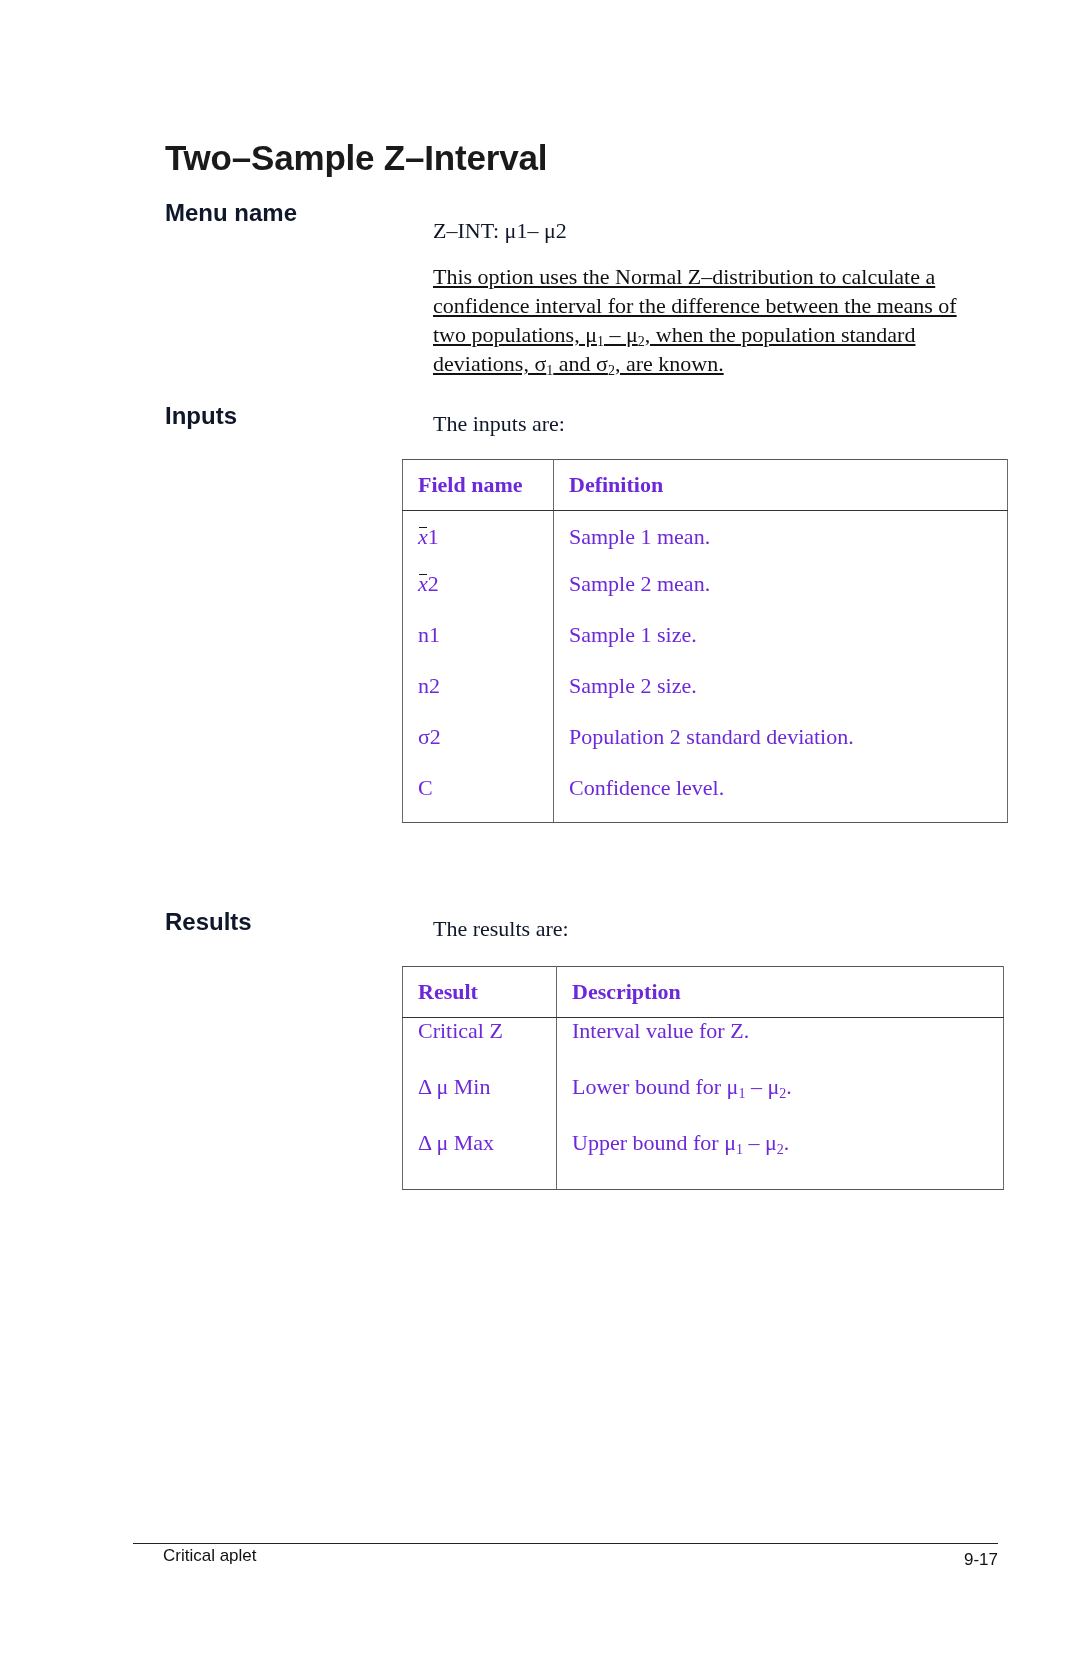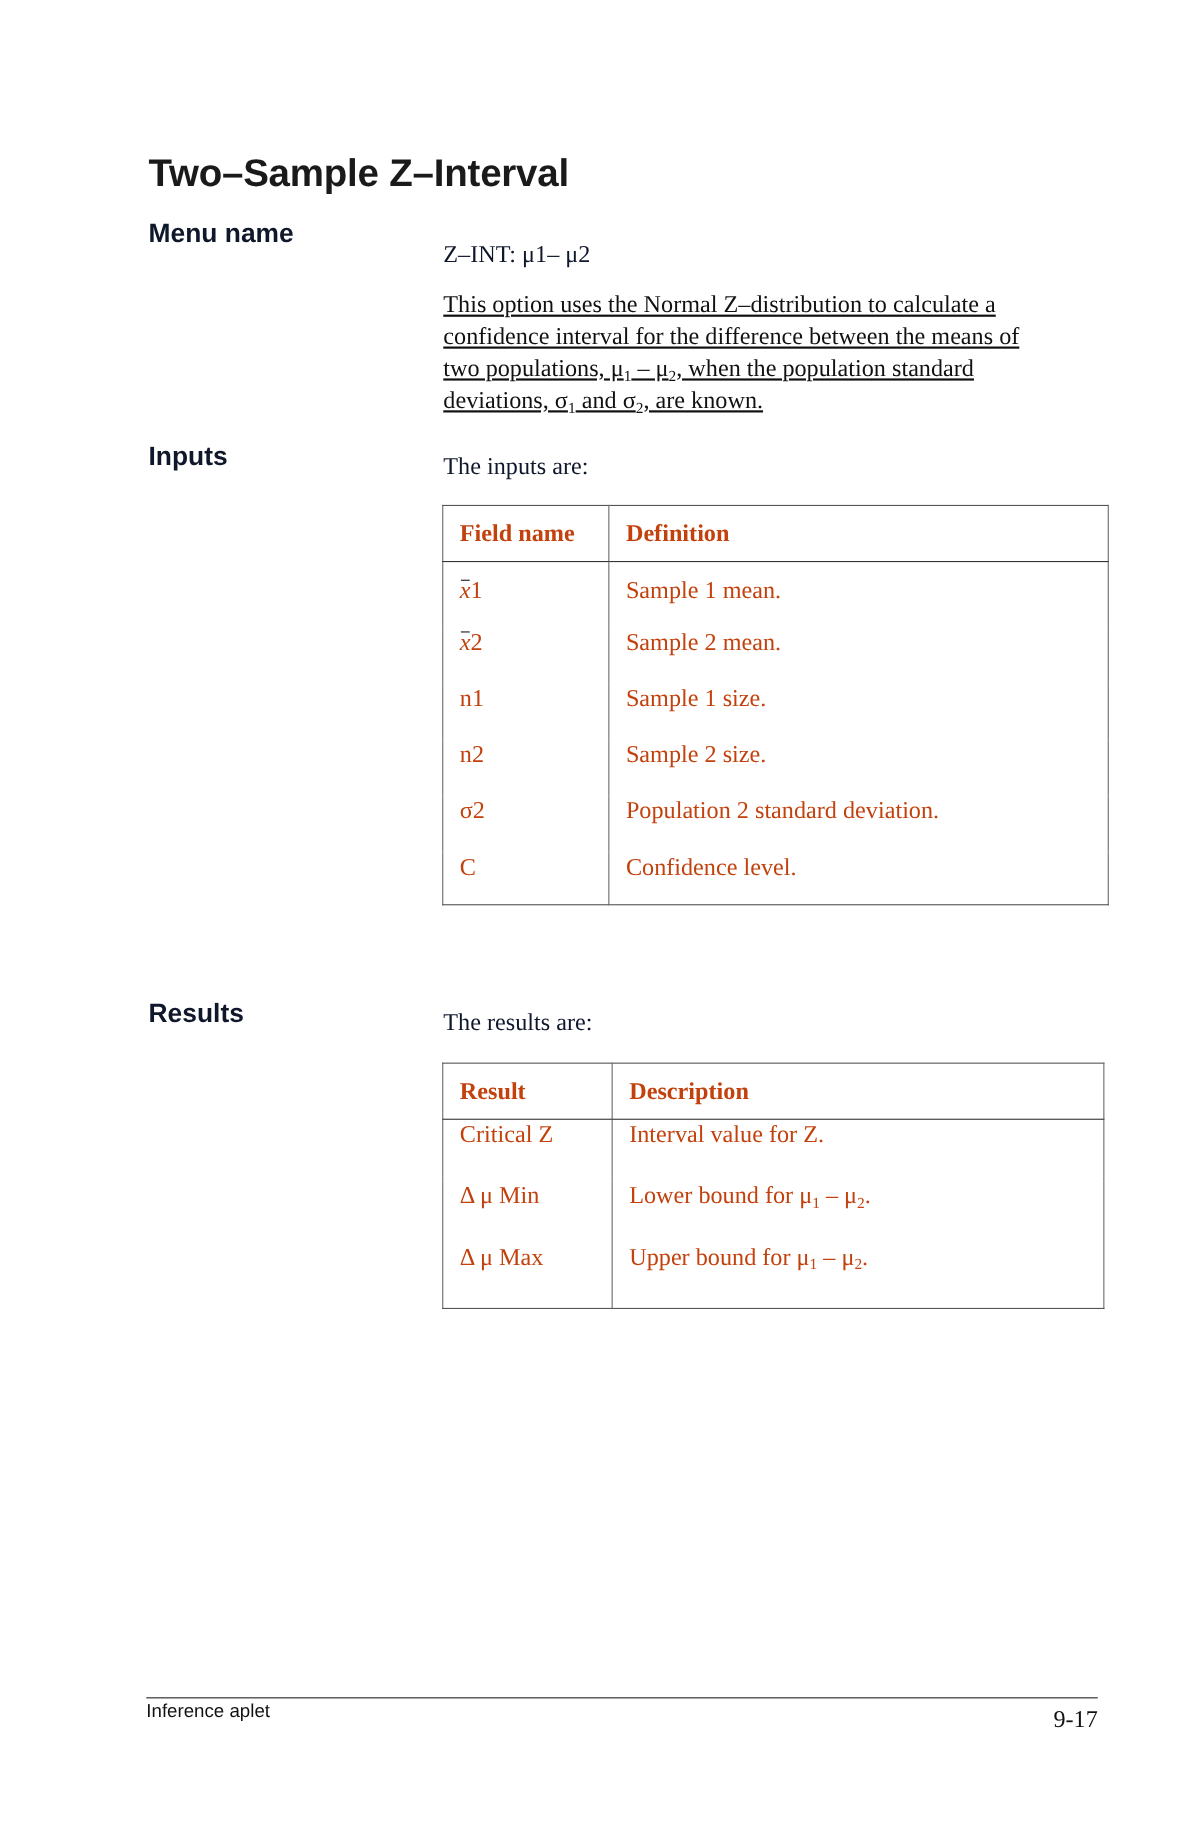--- a/index.html
+++ b/index.html
@@ -1,47 +1,47 @@
 <!DOCTYPE html>
 <html><head>
 <meta charset="utf-8">
 <style>
   html, body { margin: 0; padding: 0; background: #ffffff; }
   body { width: 1080px; height: 1656px; position: relative; overflow: hidden; color: #111111; }
   .sans { font-family: "Liberation Sans", "DejaVu Sans", sans-serif; }
   .serif { font-family: "Liberation Serif", "DejaVu Serif", serif; }
-  .abs { position: absolute; white-space: nowrap; }
+  .abs { position: absolute; white-space: nowrap; margin-left: 30px; }
   .title { left: 135px; top: 138px; font-size: 35px; font-weight: bold; letter-spacing: -0.2px; color: #1a1a1a; }
   .sec { left: 135px; font-size: 24px; font-weight: bold; color: #0f172a; text-align: right; }
   .body-text { left: 403px; font-size: 22px; line-height: 29px; color: #0f172a; }
   .para { left: 403px; top: 262px; width: 600px; font-size: 22px; line-height: 29px; white-space: normal; text-decoration: underline; }
   .para .line { display: block; white-space: nowrap; }
   sub { font-size: 14px; vertical-align: -4px; line-height: 0; }
 
-  table.doc { position: absolute; border-collapse: collapse; font-family: "Liberation Serif", "DejaVu Serif", serif; font-size: 22px; color: #c2410c; }
+  table.doc { position: absolute; border-collapse: collapse; font-family: "Liberation Serif", "DejaVu Serif", serif; font-size: 22px; color: #6d28d9; }
   table.doc th, table.doc td { border-left: 1px solid #6a6a6a; border-right: 1px solid #6a6a6a; text-align: left; padding: 0 0 0 15px; vertical-align: top; }
   table.doc th { font-weight: bold; border-top: 1px solid #555; border-bottom: 1.5px solid #333; height: 50px; vertical-align: middle; }
   table.doc tr:last-child td { border-bottom: 1px solid #555; }
   .xbar { font-style: italic; position: relative; display: inline-block; }
   .xbar::before { content: ""; position: absolute; left: 1px; right: 1px; top: 3px; border-top: 1px solid #1a1a1a; }
 
   .inputs { left: 402px; top: 459px; width: 606px; }
   .inputs col.c1 { width: 151px; }
   .inputs td { height: 51px; padding-top: 9px; box-sizing: border-box; }
   .inputs tr.first td { height: 60px; padding-top: 13px; }
   .inputs tr.last td { height: 48px; }
 
   .results { left: 402px; top: 966px; width: 602px; padding-left: 44px; }
   .results col.c1 { width: 154px; }
   .results td { height: 56px; padding-top: 11px; box-sizing: border-box; }
   .results tr.last td { height: 60px; }
 
   .footer-rule { position: absolute; left: 133px; top: 1543px; width: 865px; height: 0; border-top: 1.5px solid #222; }
   .footer-left { left: 133px; top: 1546px; font-size: 17px; }
-  .footer-right { right: 82px; top: 1550px; font-size: 22px; font-family: Liberation Serif, serif; }
+  .footer-right { right: 82px; top: 1550px; font-size: 17px; }
 </style>
 </head>
 <body>
 
 <div>
 
   <div class="abs sans title">Two–Sample Z–Interval</div>
 
   <div class="abs sans sec" style="top:199px;">Menu name</div>
   <div class="abs serif body-text" style="top:216px;">Z–INT: μ1– μ2</div>
@@ -119,16 +119,16 @@
         <td><span>Lower bound for μ</span><sub>1</sub><span> – μ</span><sub>2</sub><span>.</span></td>
       </tr>
       <tr class="last">
         <td>Δ μ Max</td>
         <td><span>Upper bound for μ</span><sub>1</sub><span> – μ</span><sub>2</sub><span>.</span></td>
       </tr>
     </tbody>
   </table>
 
   <div class="footer-rule"></div>
-  <div class="abs sans footer-left">Inference aplet</div>
+  <div class="abs sans footer-left">Critical aplet</div>
   <div class="abs sans footer-right">9-17</div>
 
 </div>
 
 </body></html>

